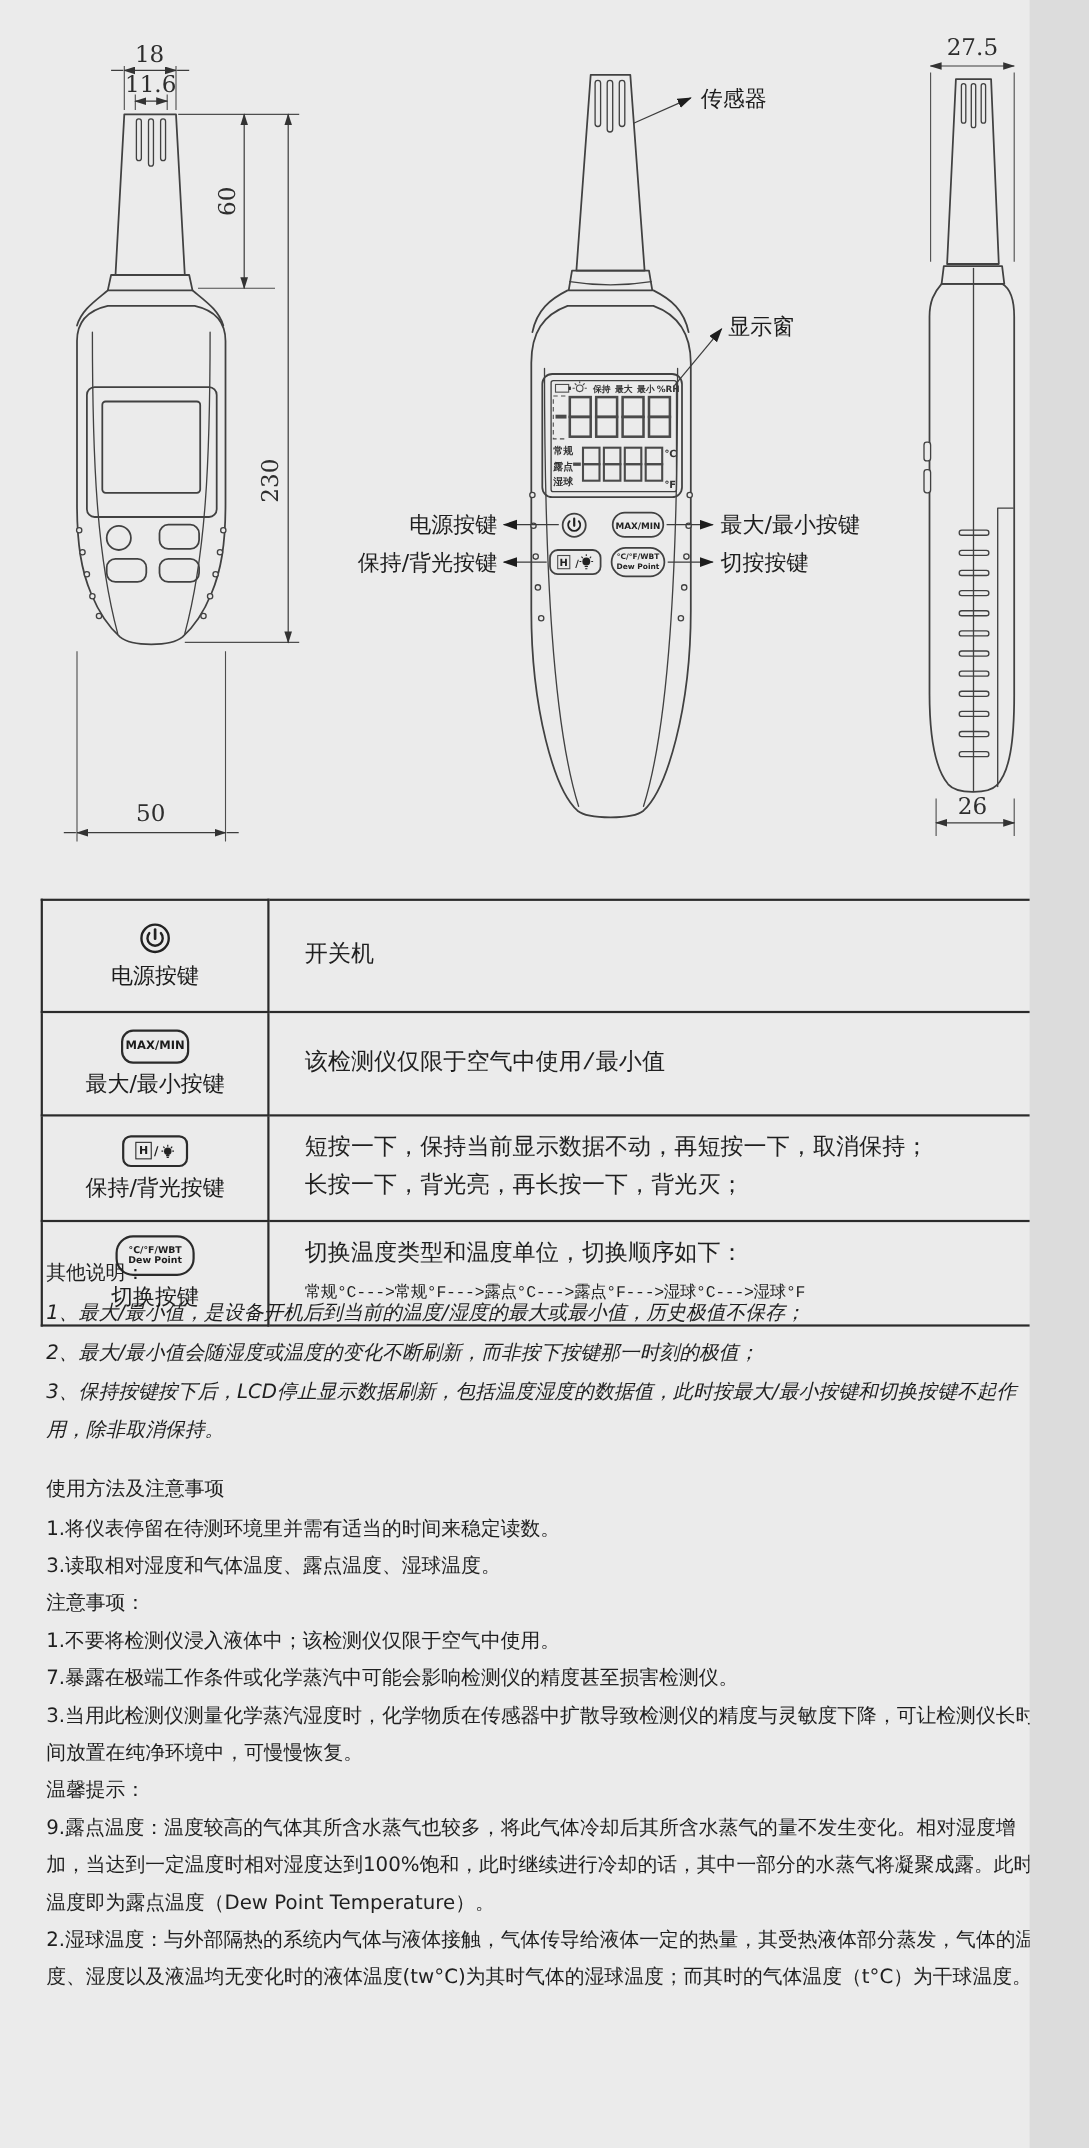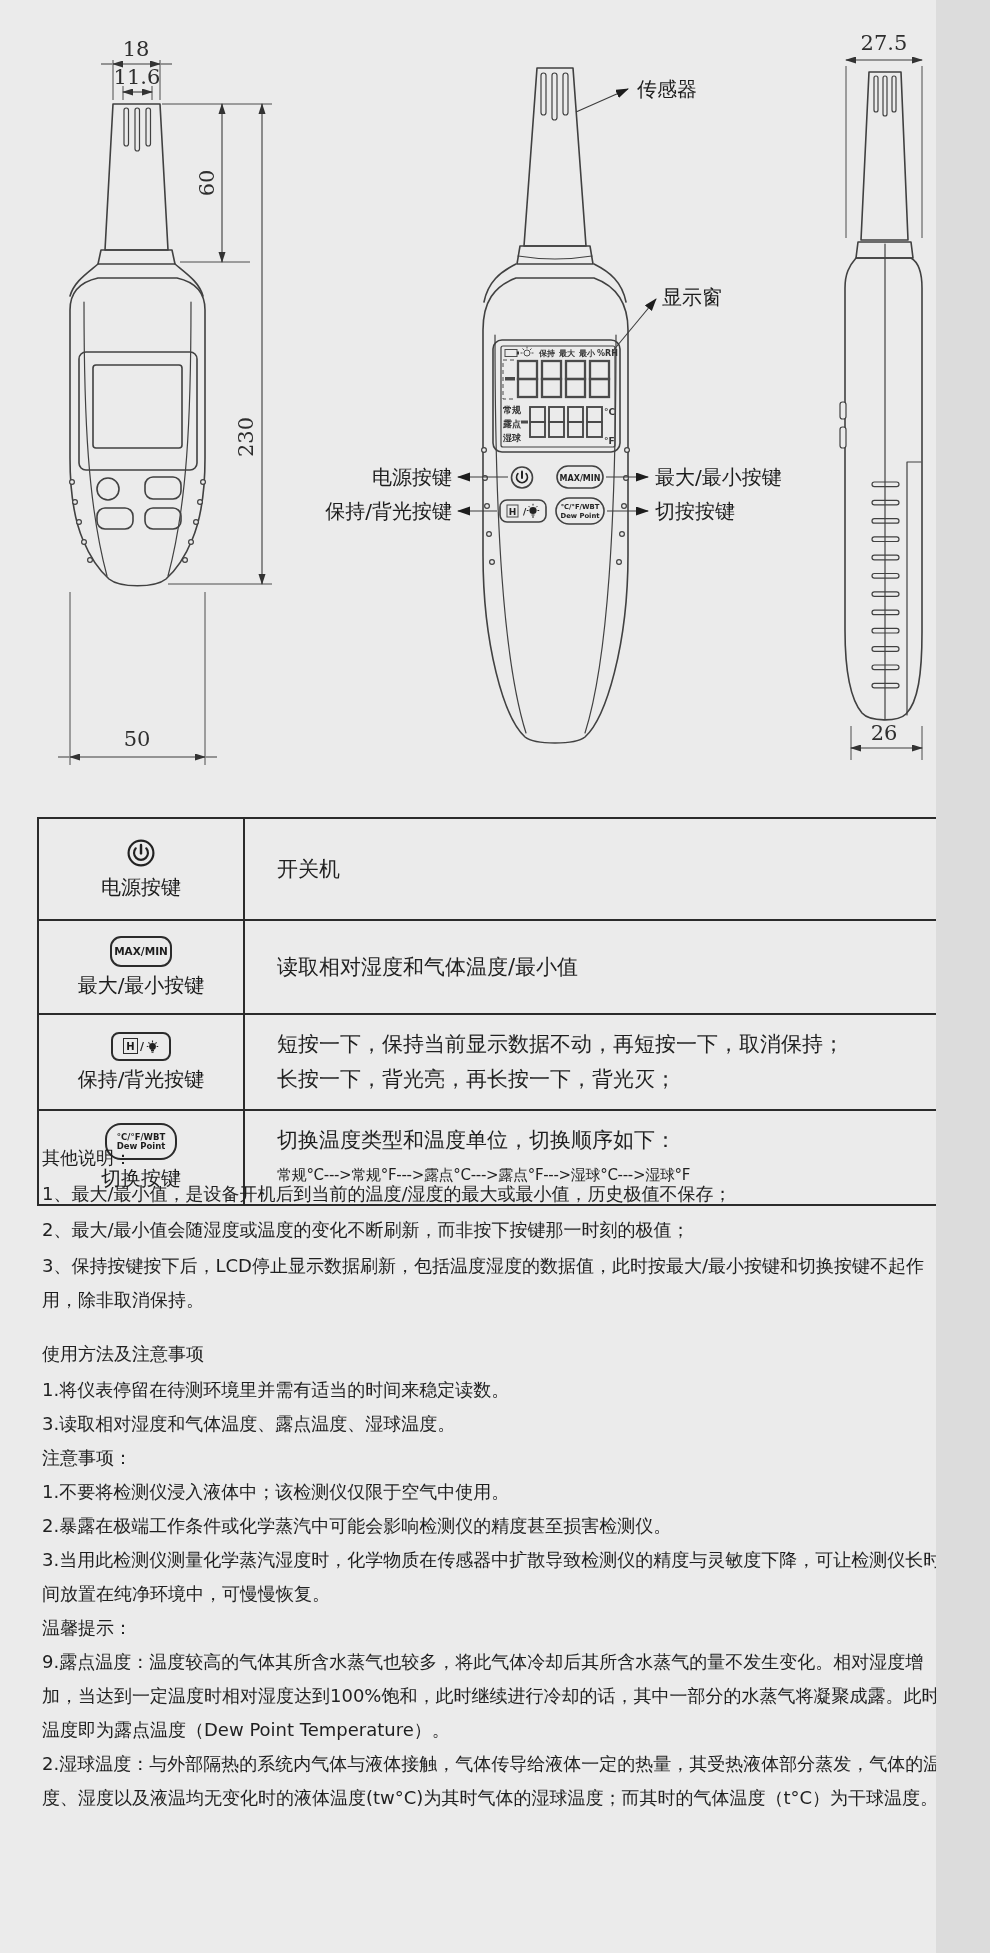--- a/index.html
+++ b/index.html
@@ -27,38 +27,38 @@
   .btntxt{font-family:"DejaVu Sans",sans-serif;font-weight:bold;fill:#222;}
   .seg{stroke:#4a4a4a;stroke-width:2.3;fill:none;}
   .segs{stroke:#4a4a4a;stroke-width:1.9;fill:none;}
   
   .btn-table{
     position:absolute;left:37px;top:817px;width:906px;
     border-collapse:collapse;table-layout:fixed;
   }
   .btn-table td{border:2px solid #2b2b2b;}
   .btn-table .c1{width:196px;text-align:center;vertical-align:middle;padding:8px 4px;}
-  .btn-table .c2{padding:6px 10px 6px 32px;font-size:21px;line-height:35px;vertical-align:middle;}
+  .btn-table .c2{padding:6px 10px 6px 32px;font-size:21px;line-height:35px;vertical-align:middle;font-family:Liberation Mono, monospace;}
   .icon-stack{display:flex;flex-direction:column;align-items:center;gap:5px;}
   .key-label{font-size:20px;color:#1c1c1c;}
   .cap{
     display:flex;align-items:center;justify-content:center;
     border:2px solid #2b2b2b;background:#ebebeb;color:#1c1c1c;
   }
   .cap-maxmin{width:58px;height:27px;border-radius:11px;font-size:10.5px;font-weight:bold;letter-spacing:0px;}
   .cap-hold{width:56px;height:25px;border-radius:8px;gap:2px;font-weight:bold;}
   .hbox{display:inline-flex;align-items:center;justify-content:center;border:1.7px solid #2b2b2b;width:13px;height:14px;font-size:10px;font-weight:bold;}
   .slash{font-size:11px;font-weight:bold;}
   .cap-switch{width:68px;height:33px;border-radius:16px;flex-direction:column;line-height:1.05;}
   .cap-switch span{font-size:8.5px;font-weight:bold;display:block;}
   .seq{font-size:15px;letter-spacing:-0.3px;white-space:nowrap;}
   
   .text-col{position:absolute;left:42px;top:1141px;width:916px;}
   .text-col p{margin:0;font-size:18px;line-height:34px;}
-  .text-col p.item{margin-top:2px;}
+  .text-col p.item{margin-top:2px;font-style:italic;}
   .gap-lg{margin-top:20px !important;}
   .gap-sm{margin-top:2px !important;}
 </style>
 </head>
 <body>
 
 <div class="page">
 
   <svg class="diagram" width="990" height="790" viewBox="0 0 990 790">
     <defs>
@@ -274,21 +274,21 @@
       </td>
       <td class="c2"><span>开关机</span></td>
     </tr>
     <tr>
       <td class="c1" style="height:76px;">
         <div class="icon-stack">
           <div class="cap cap-maxmin">MAX/MIN</div>
           <span class="key-label">最大/最小按键</span>
         </div>
       </td>
-      <td class="c2"><span>读取相对湿度和气体温度/最小值</span></td>
+      <td class="c2"><span>该检测仪仅限于空气中使用/最小值</span></td>
     </tr>
     <tr>
       <td class="c1" style="height:78px;">
         <div class="icon-stack">
           <div class="cap cap-hold">
             <span class="hbox">H</span>
                 <span class="slash">/</span>
             <svg width="13" height="15" viewBox="0 0 13 15">
               <circle cx="6.5" cy="7.5" r="3.4" fill="#222"></circle>
               <path d="M5,11.6 h3 M5.5,13.2 h2" stroke="#222" stroke-width="1.1" fill="none"></path>
@@ -326,21 +326,21 @@
     <p class="item">1、最大/最小值，是设备开机后到当前的温度/湿度的最大或最小值，历史极值不保存；</p>
     <p class="item">2、最大/最小值会随湿度或温度的变化不断刷新，而非按下按键那一时刻的极值；</p>
     <p class="item">3、保持按键按下后，LCD停止显示数据刷新，包括温度湿度的数据值，此时按最大/最小按键和切换按键不起作用，除非取消保持。</p>
 
     <p class="gap-lg">使用方法及注意事项</p>
     <p class="gap-sm">1.将仪表停留在待测环境里并需有适当的时间来稳定读数。</p>
     <p>3.读取相对湿度和气体温度、露点温度、湿球温度。</p>
 
     <p>注意事项：</p>
     <p>1.不要将检测仪浸入液体中；该检测仪仅限于空气中使用。</p>
-    <p>2.暴露在极端工作条件或化学蒸汽中可能会影响检测仪的精度甚至损害检测仪。</p>
+    <p>7.暴露在极端工作条件或化学蒸汽中可能会影响检测仪的精度甚至损害检测仪。</p>
     <p>3.当用此检测仪测量化学蒸汽湿度时，化学物质在传感器中扩散导致检测仪的精度与灵敏度下降，可让检测仪长时间放置在纯净环境中，可慢慢恢复。</p>
 
     <p>温馨提示：</p>
     <p>9.露点温度：温度较高的气体其所含水蒸气也较多，将此气体冷却后其所含水蒸气的量不发生变化。相对湿度增加，当达到一定温度时相对湿度达到100%饱和，此时继续进行冷却的话，其中一部分的水蒸气将凝聚成露。此时的温度即为露点温度（Dew Point Temperature）。</p>
     <p>2.湿球温度：与外部隔热的系统内气体与液体接触，气体传导给液体一定的热量，其受热液体部分蒸发，气体的温度、湿度以及液温均无变化时的液体温度(tw°C)为其时气体的湿球温度；而其时的气体温度（t°C）为干球温度。</p>
   </div>
 
 </div>
 
 </body></html>

